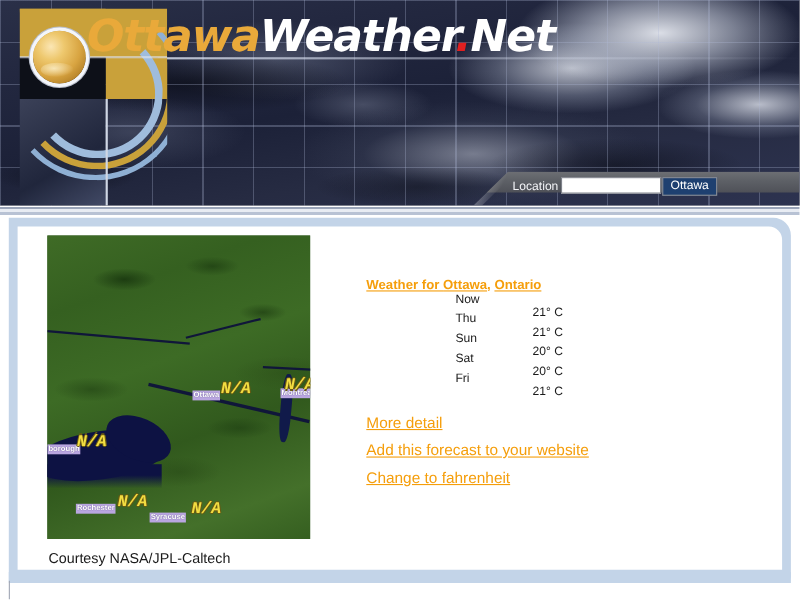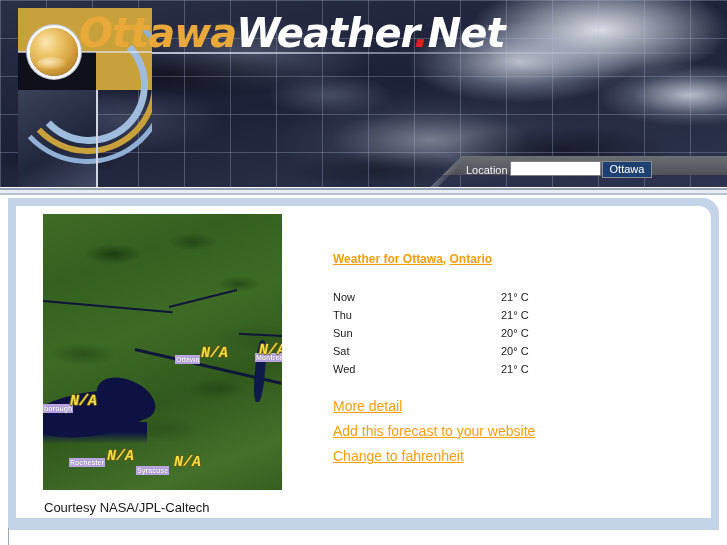--- a/index.html
+++ b/index.html
@@ -360,32 +360,32 @@
   
   #forecast-col {
     position: absolute;
     left: 317px; top: 46px;
     width: 330px;
   }
   #forecast-heading {
     font-size: 12px;
     font-weight: bold;
     color: #f59e0b;
-    margin-bottom: 22px;
   }
   #forecast-heading a {
     color: #f59e0b;
     text-decoration: underline;
   }
   .fc-row {
     display: flex;
     font-size: 11px;
     color: #1a1a1a;
     height: 18px;
     align-items: center;
+    flex-direction: column;
   }
   .fc-day { width: 168px; }
   .fc-temp { }
 
   #links-block { margin-top: 20px; }
   .site-link {
     display: block;
     font-size: 14px;
     color: #f59e0b;
     text-decoration: underline;
@@ -478,21 +478,21 @@
           </div>
           <div class="fc-row">
             <span class="fc-day">Sun</span>
             <span class="fc-temp">20° C</span>
           </div>
           <div class="fc-row">
             <span class="fc-day">Sat</span>
             <span class="fc-temp">20° C</span>
           </div>
           <div class="fc-row">
-            <span class="fc-day">Wed</span>
+            <span class="fc-day">Fri</span>
             <span class="fc-temp">21° C</span>
           </div>
         </div>
 
       <div id="links-block">
         <a class="site-link" href="#">More detail</a>
         <a class="site-link" href="#">Add this forecast to your website</a>
         <a class="site-link" href="#">Change to fahrenheit</a>
       </div>
     </div>

